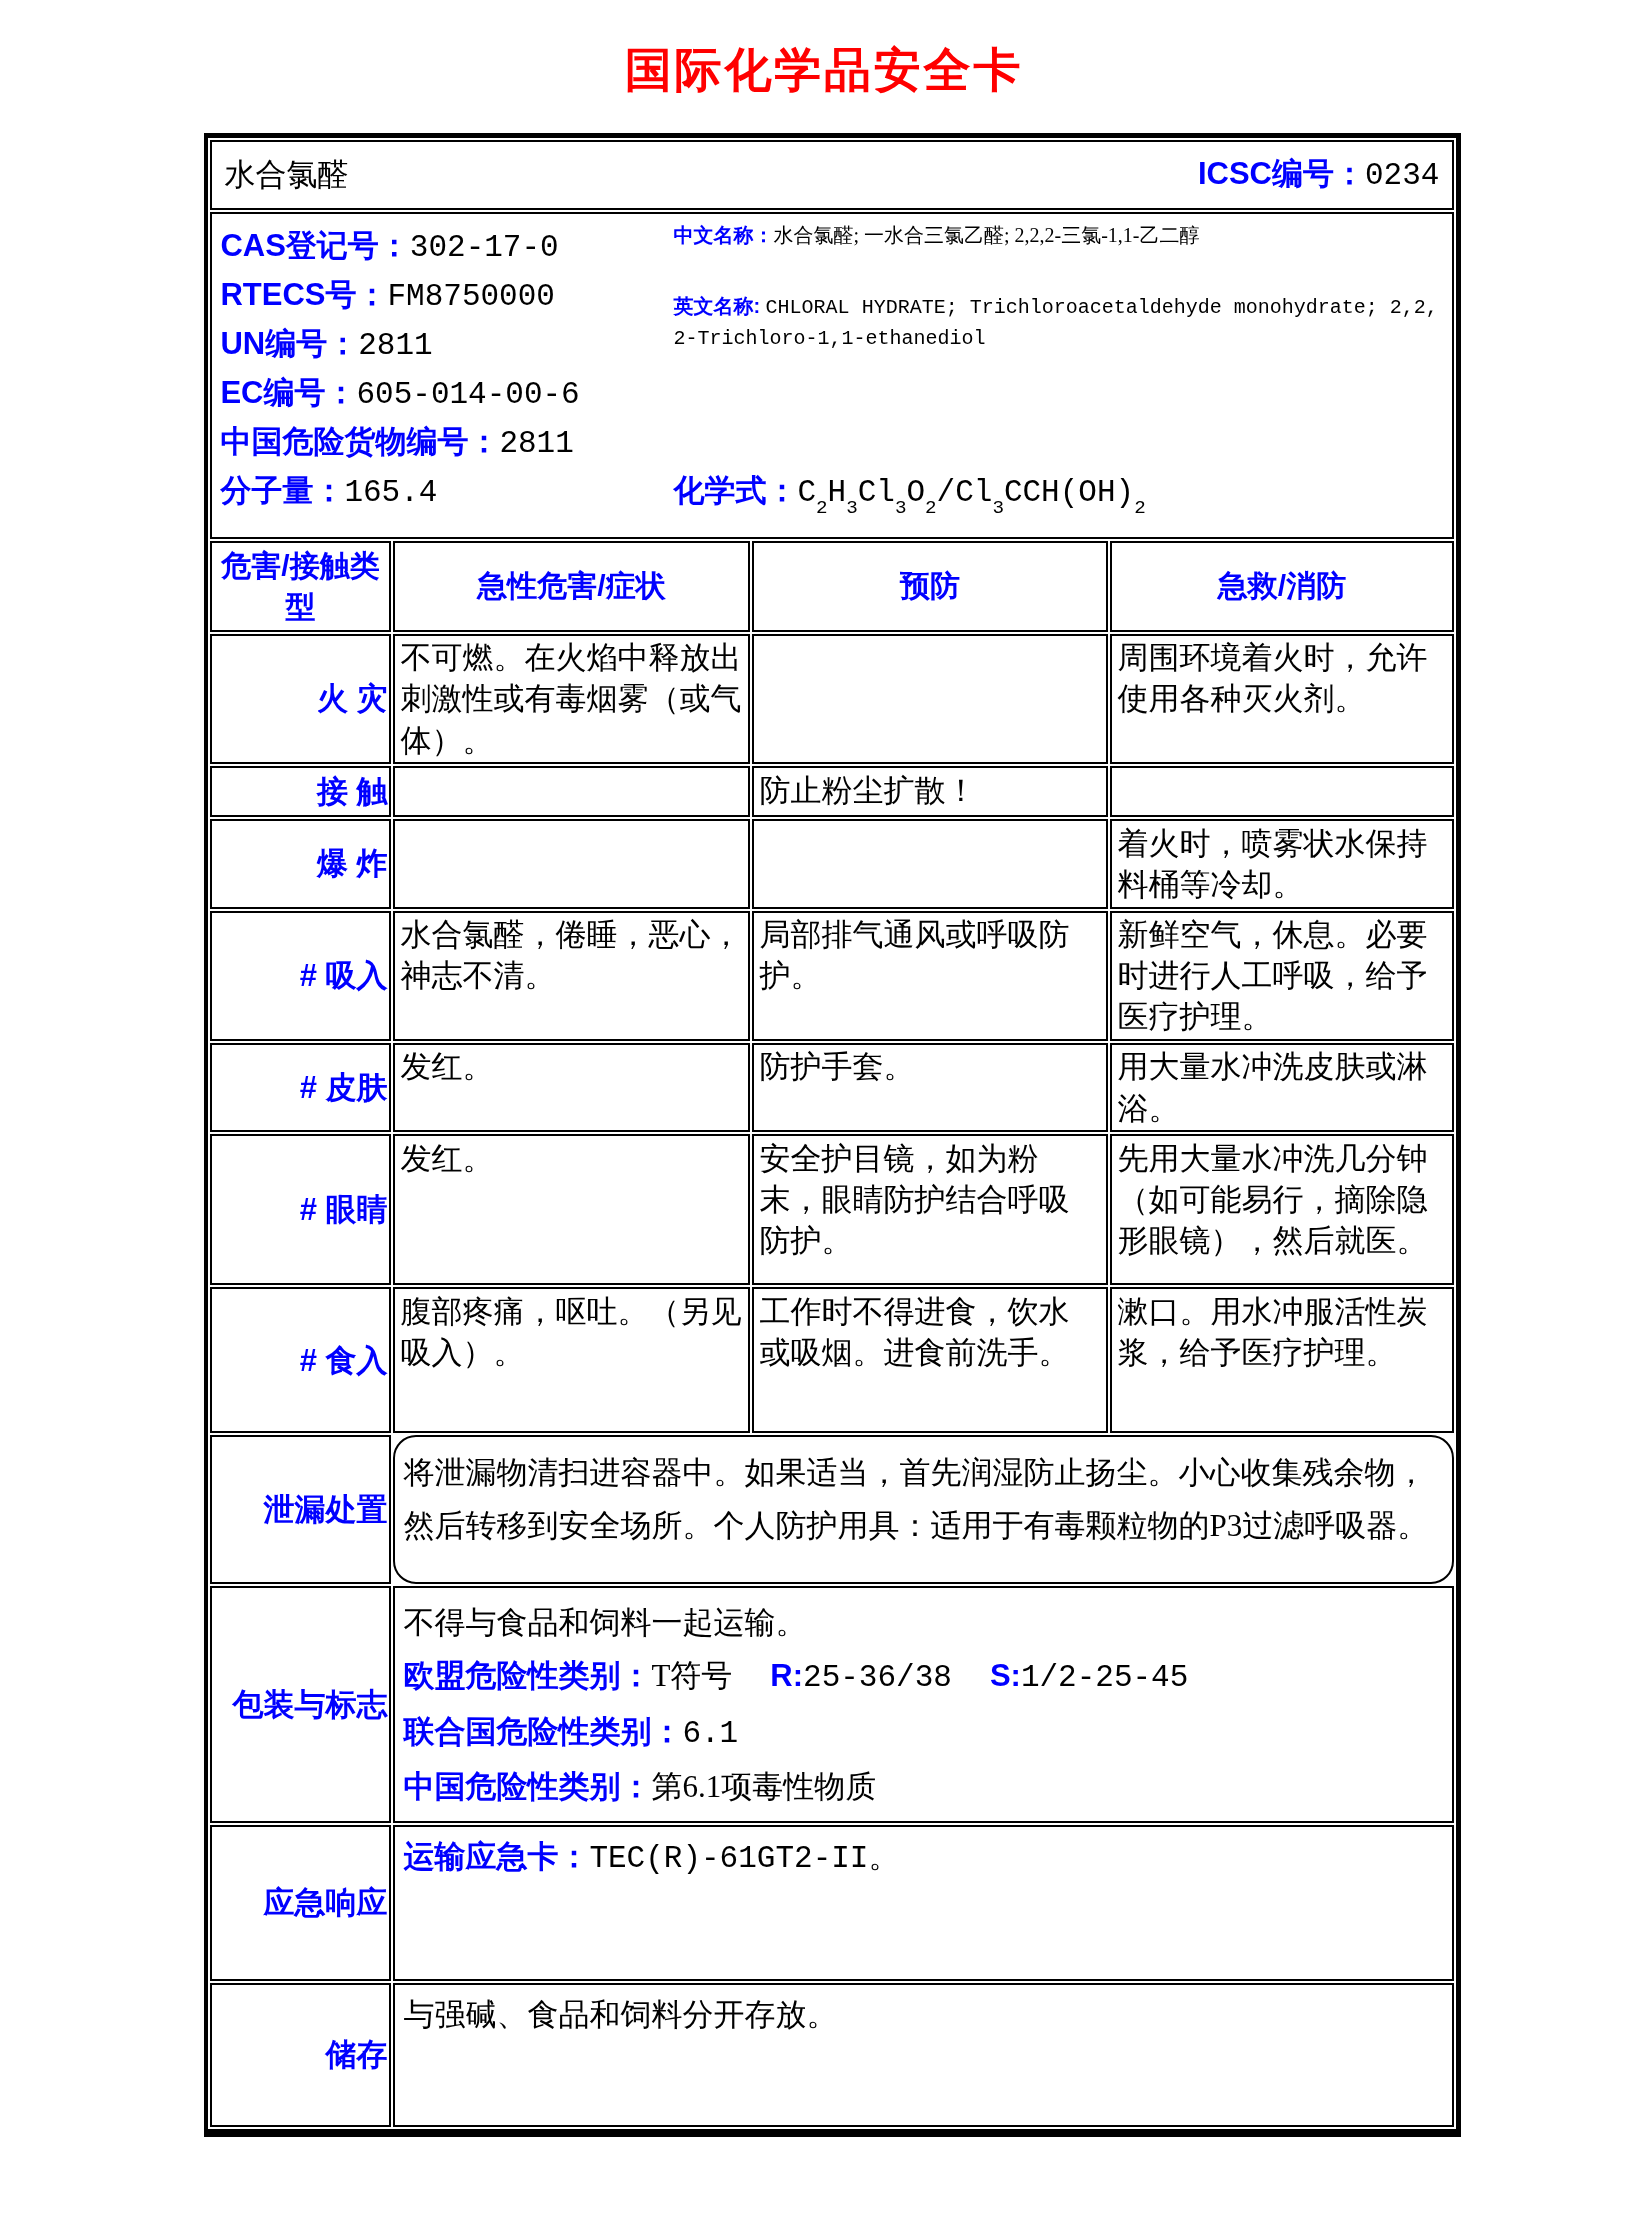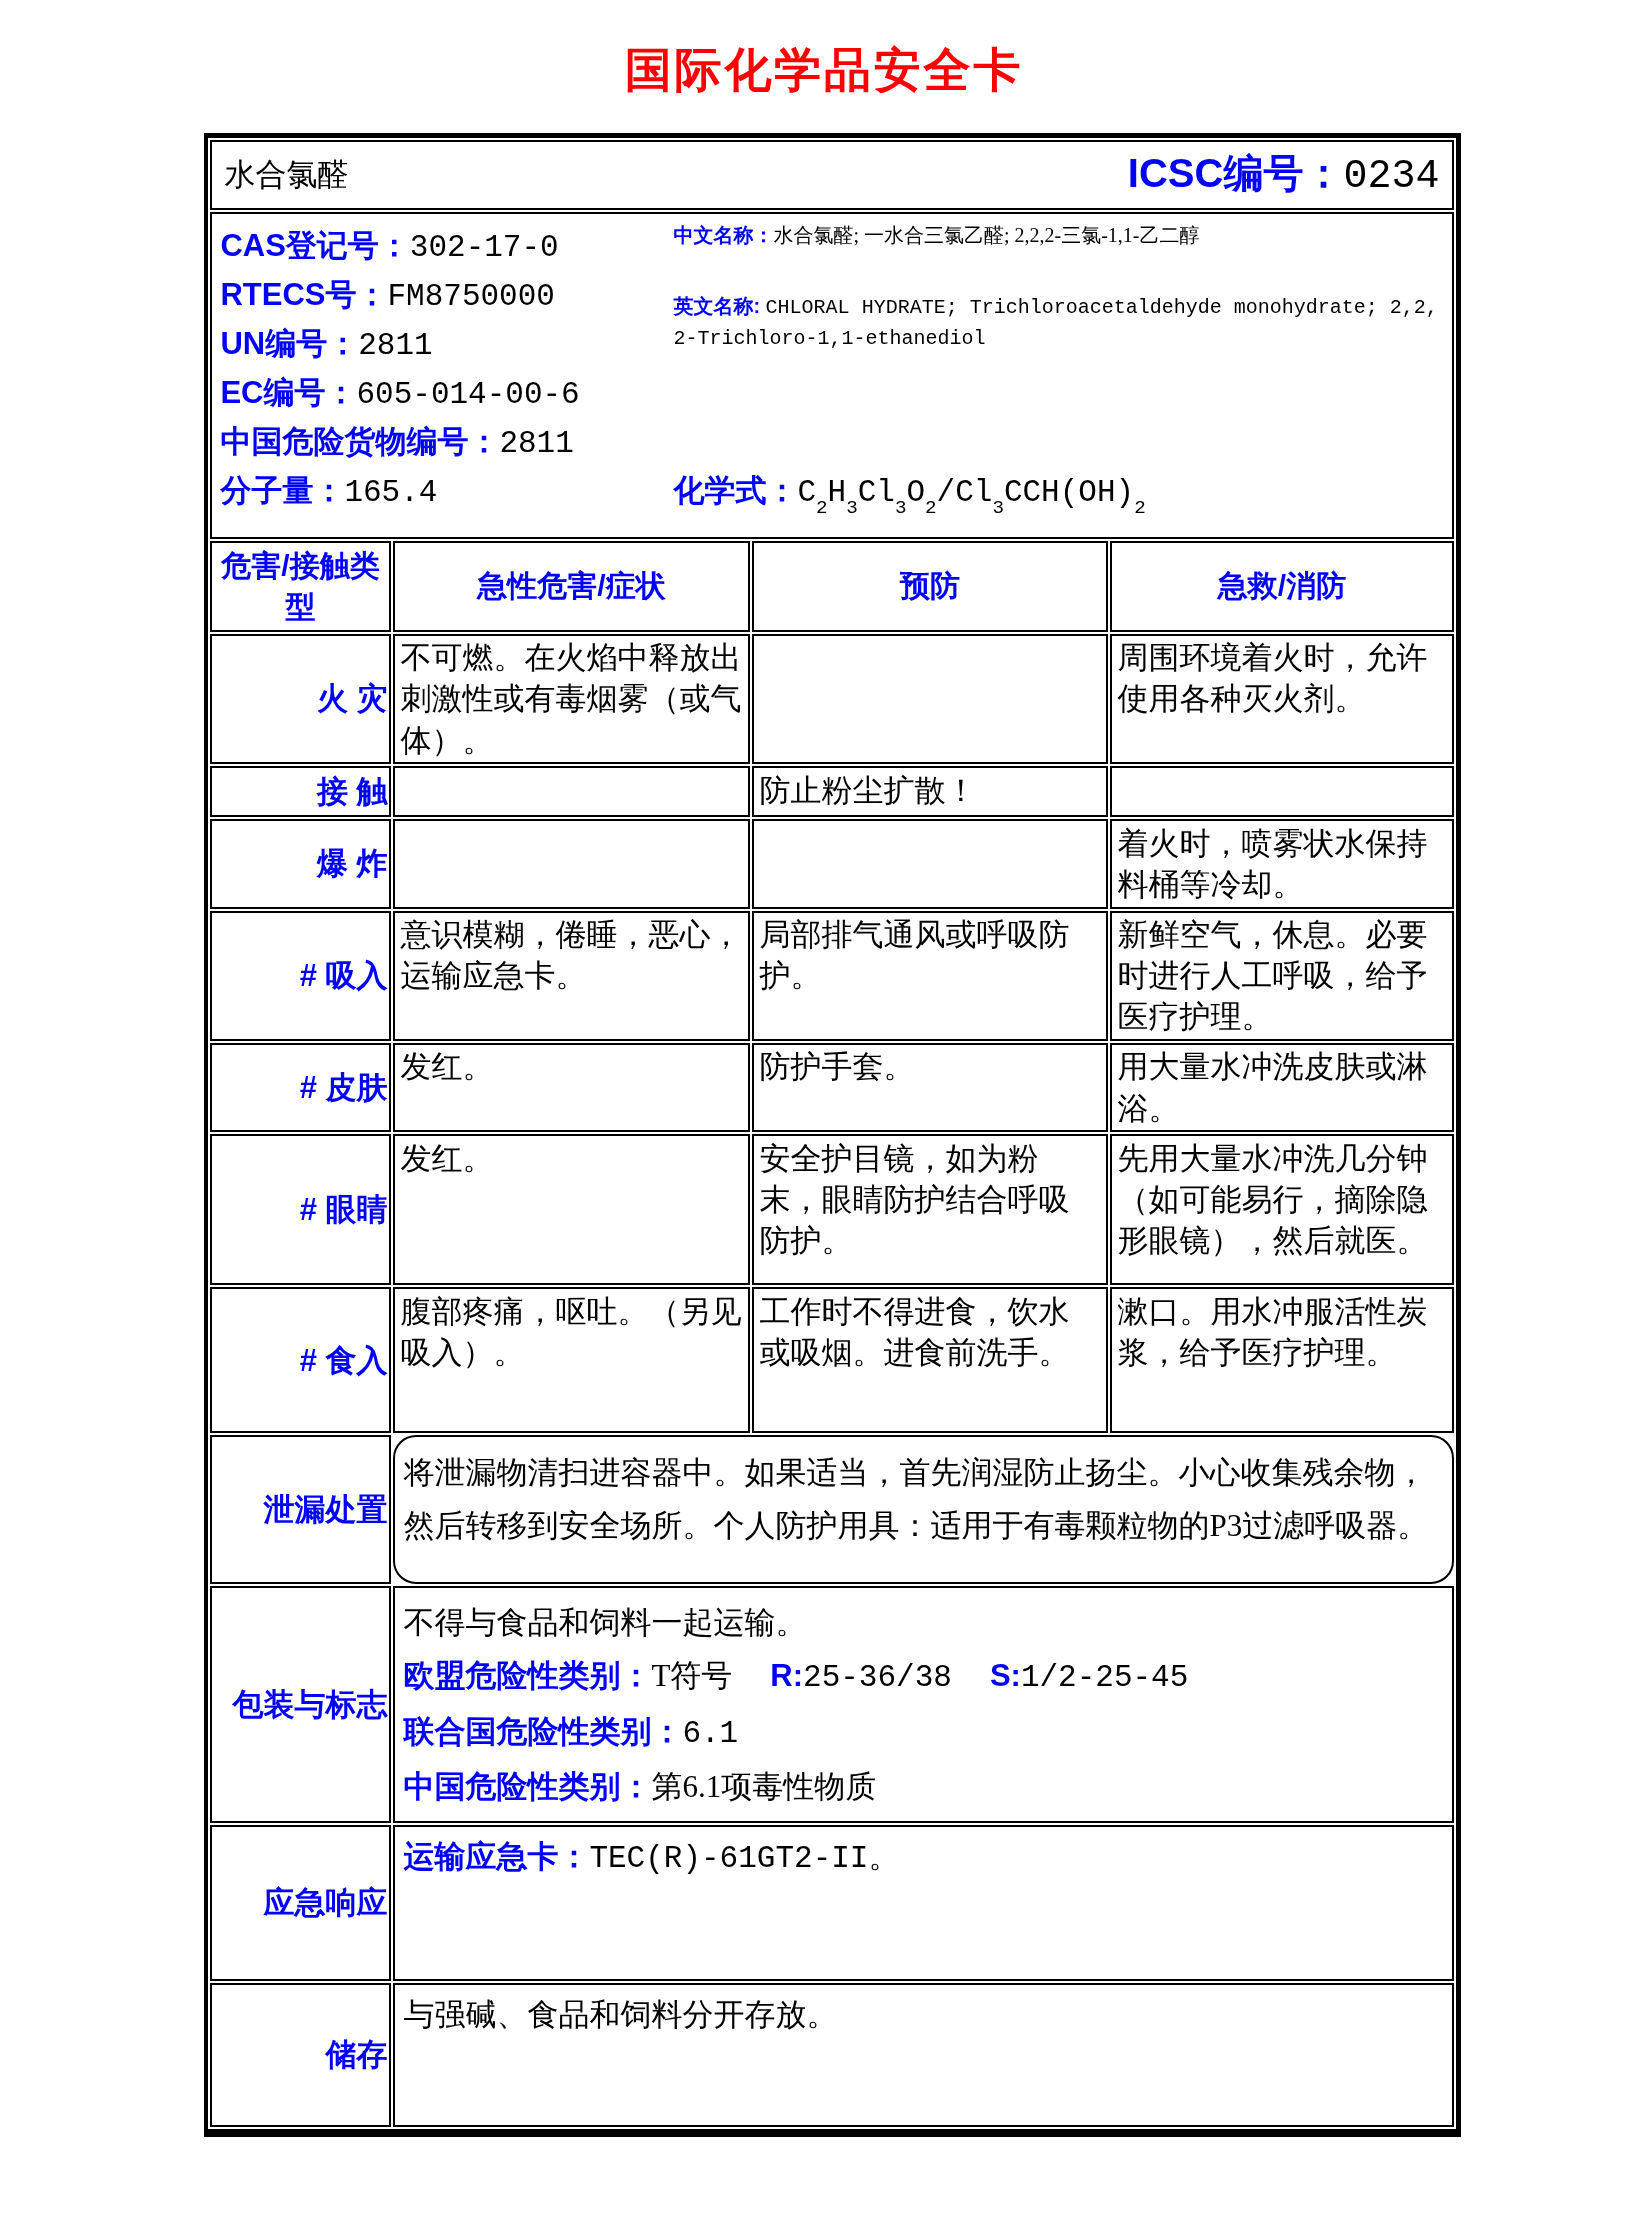--- a/index.html
+++ b/index.html
@@ -54,21 +54,21 @@
   .mono{
     font-family:"Liberation Mono","DejaVu Sans Mono",monospace;
   }
   .serif{font-family:"Liberation Serif","DejaVu Serif",serif;}
   
   .band{
     display:flex;justify-content:space-between;align-items:center;
     height:100%;padding:0 5.6px;
   }
   .band .substance{font-size:31px;}
-  .band .icsc{font-size:40px;white-space:nowrap;}
+  .band .icsc{font-size:31px;white-space:nowrap;}
   
   .id-grid{
     display:grid;
     grid-template-columns:453px 1fr;
     grid-template-rows:1fr auto;
     height:100%;
     padding:4.2px 1.4px 21px 1.4px;
     box-sizing:border-box;
   }
   .id-fields .id-field{margin:4.2px 0;font-size:31px;line-height:1.38;}
@@ -169,21 +169,21 @@
           <td class="hz-cell"></td>
         </tr>
         <tr style="height: 80px;">
           <td class="label-cell">爆 炸</td>
           <td class="hz-cell"></td>
           <td class="hz-cell"></td>
           <td class="hz-cell">着火时，喷雾状水保持料桶等冷却。</td>
         </tr>
         <tr style="height: 110px;">
           <td class="label-cell"># 吸入</td>
-          <td class="hz-cell">意识模糊，倦睡，恶心，运输应急卡。</td>
+          <td class="hz-cell">水合氯醛，倦睡，恶心，神志不清。</td>
           <td class="hz-cell">局部排气通风或呼吸防护。</td>
           <td class="hz-cell">新鲜空气，休息。必要时进行人工呼吸，给予医疗护理。</td>
         </tr>
         <tr style="height: 80px;">
           <td class="label-cell"># 皮肤</td>
           <td class="hz-cell">发红。</td>
           <td class="hz-cell">防护手套。</td>
           <td class="hz-cell">用大量水冲洗皮肤或淋浴。</td>
         </tr>
         <tr style="height: 151px;">

